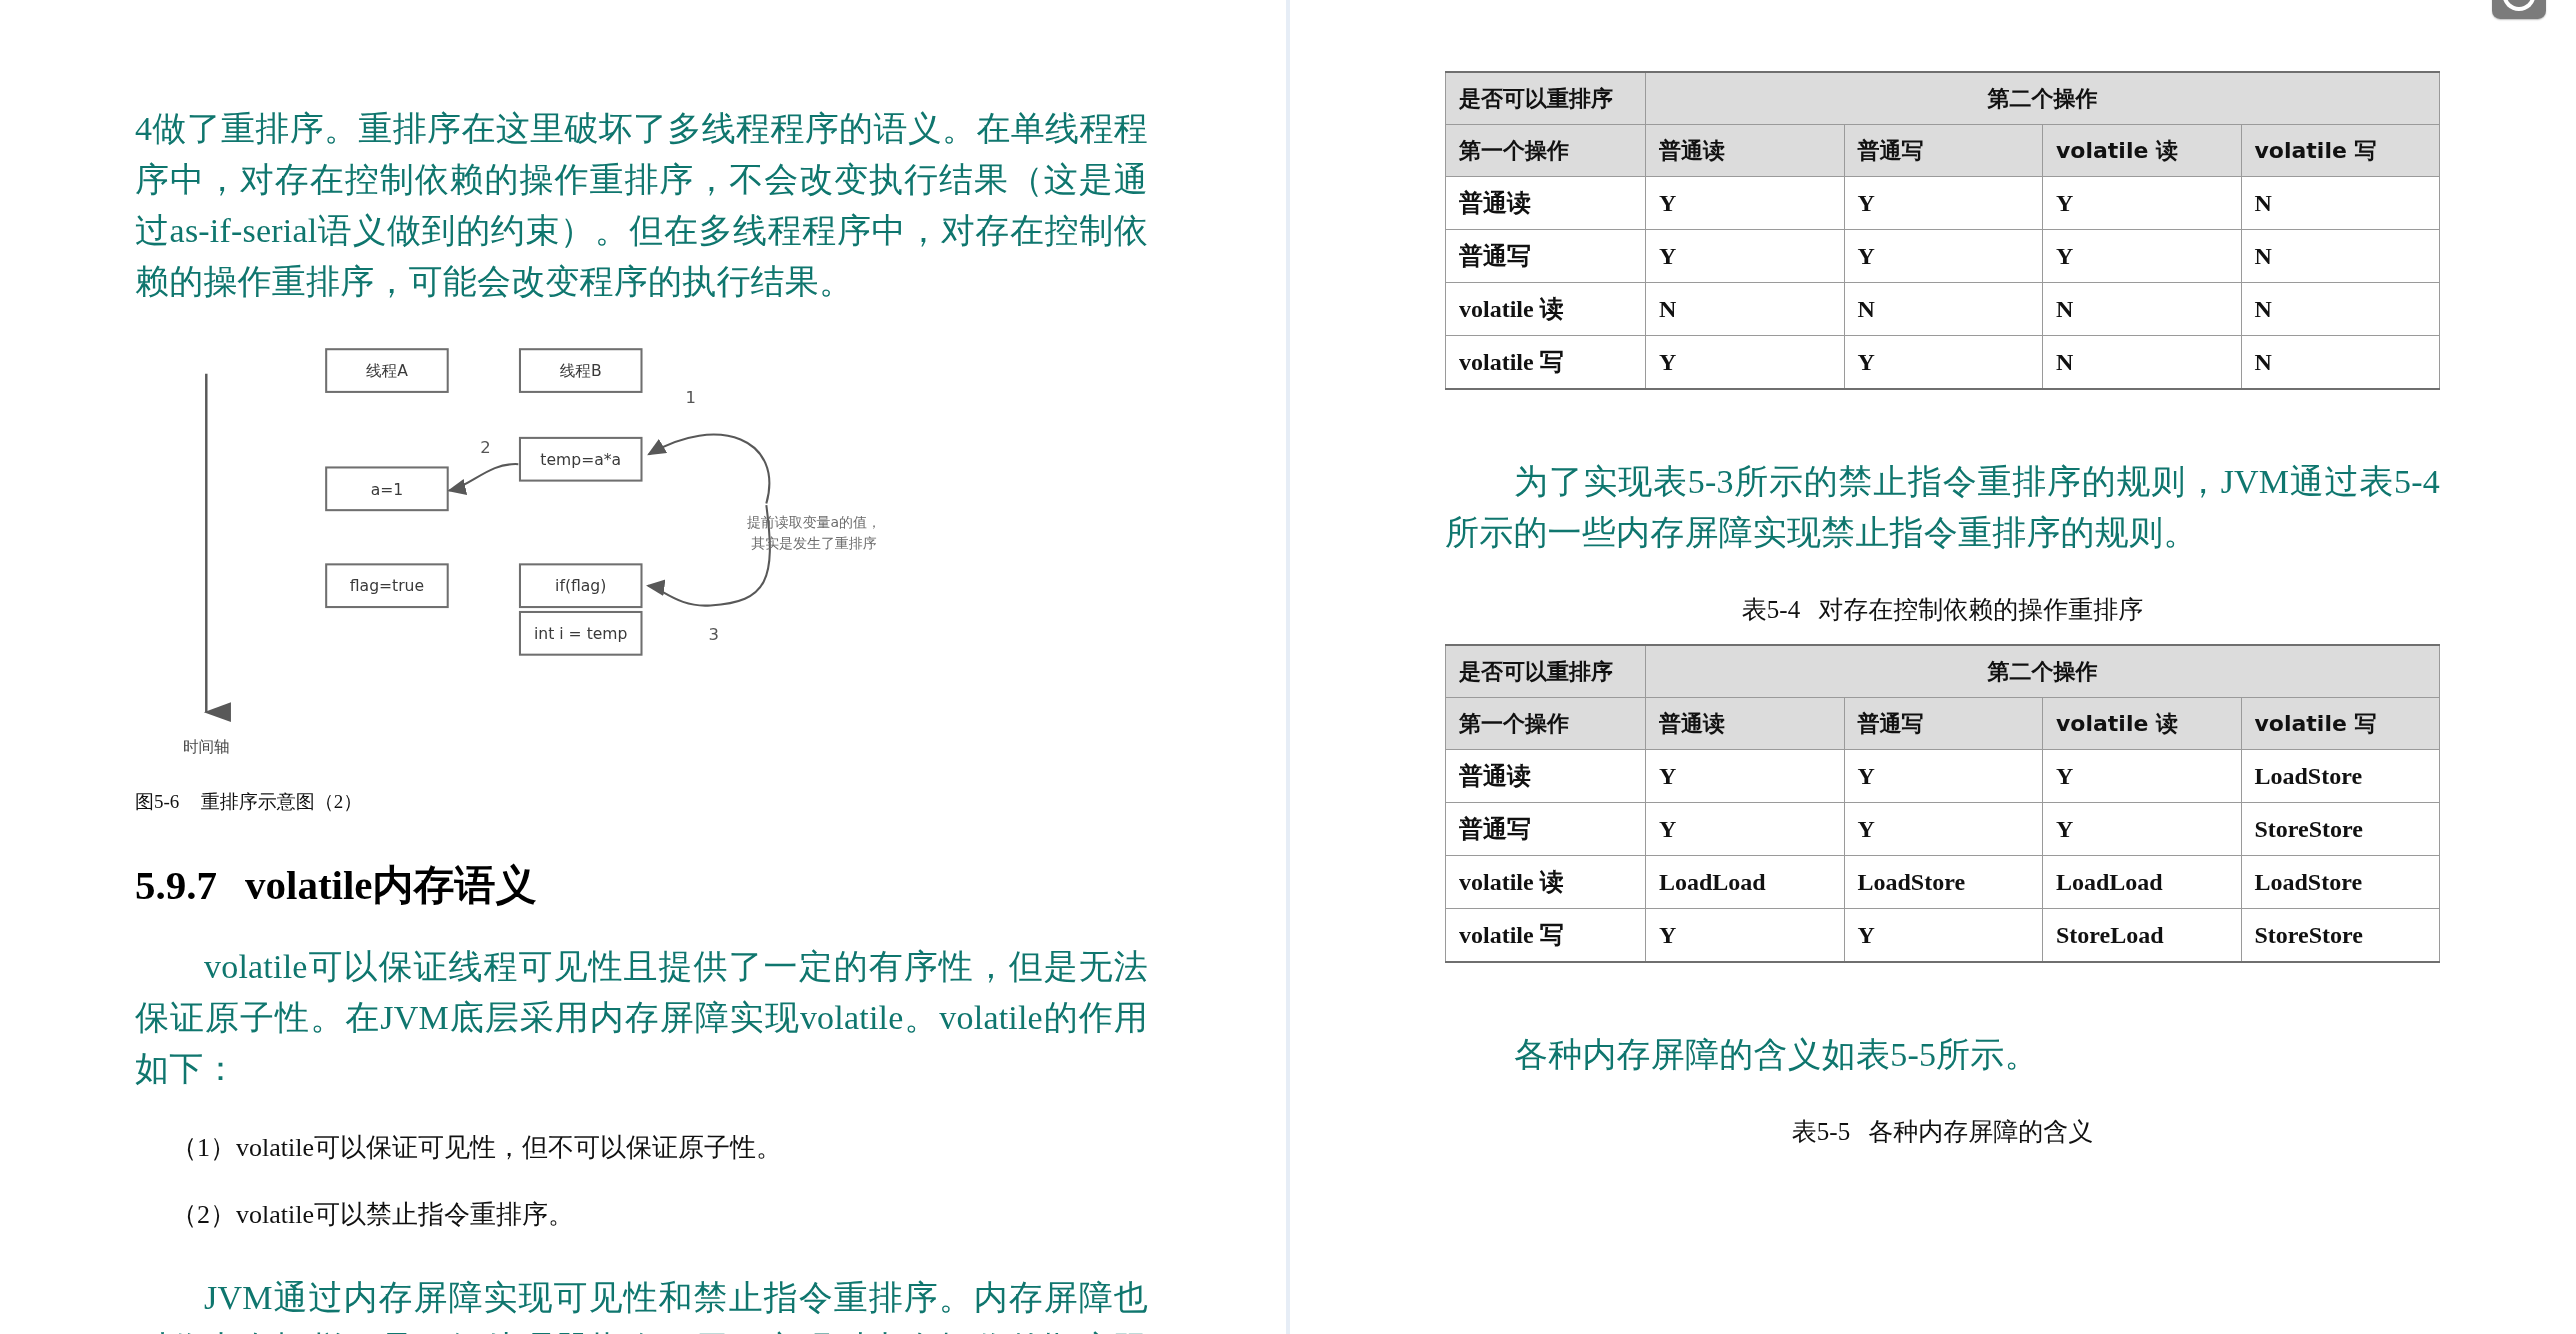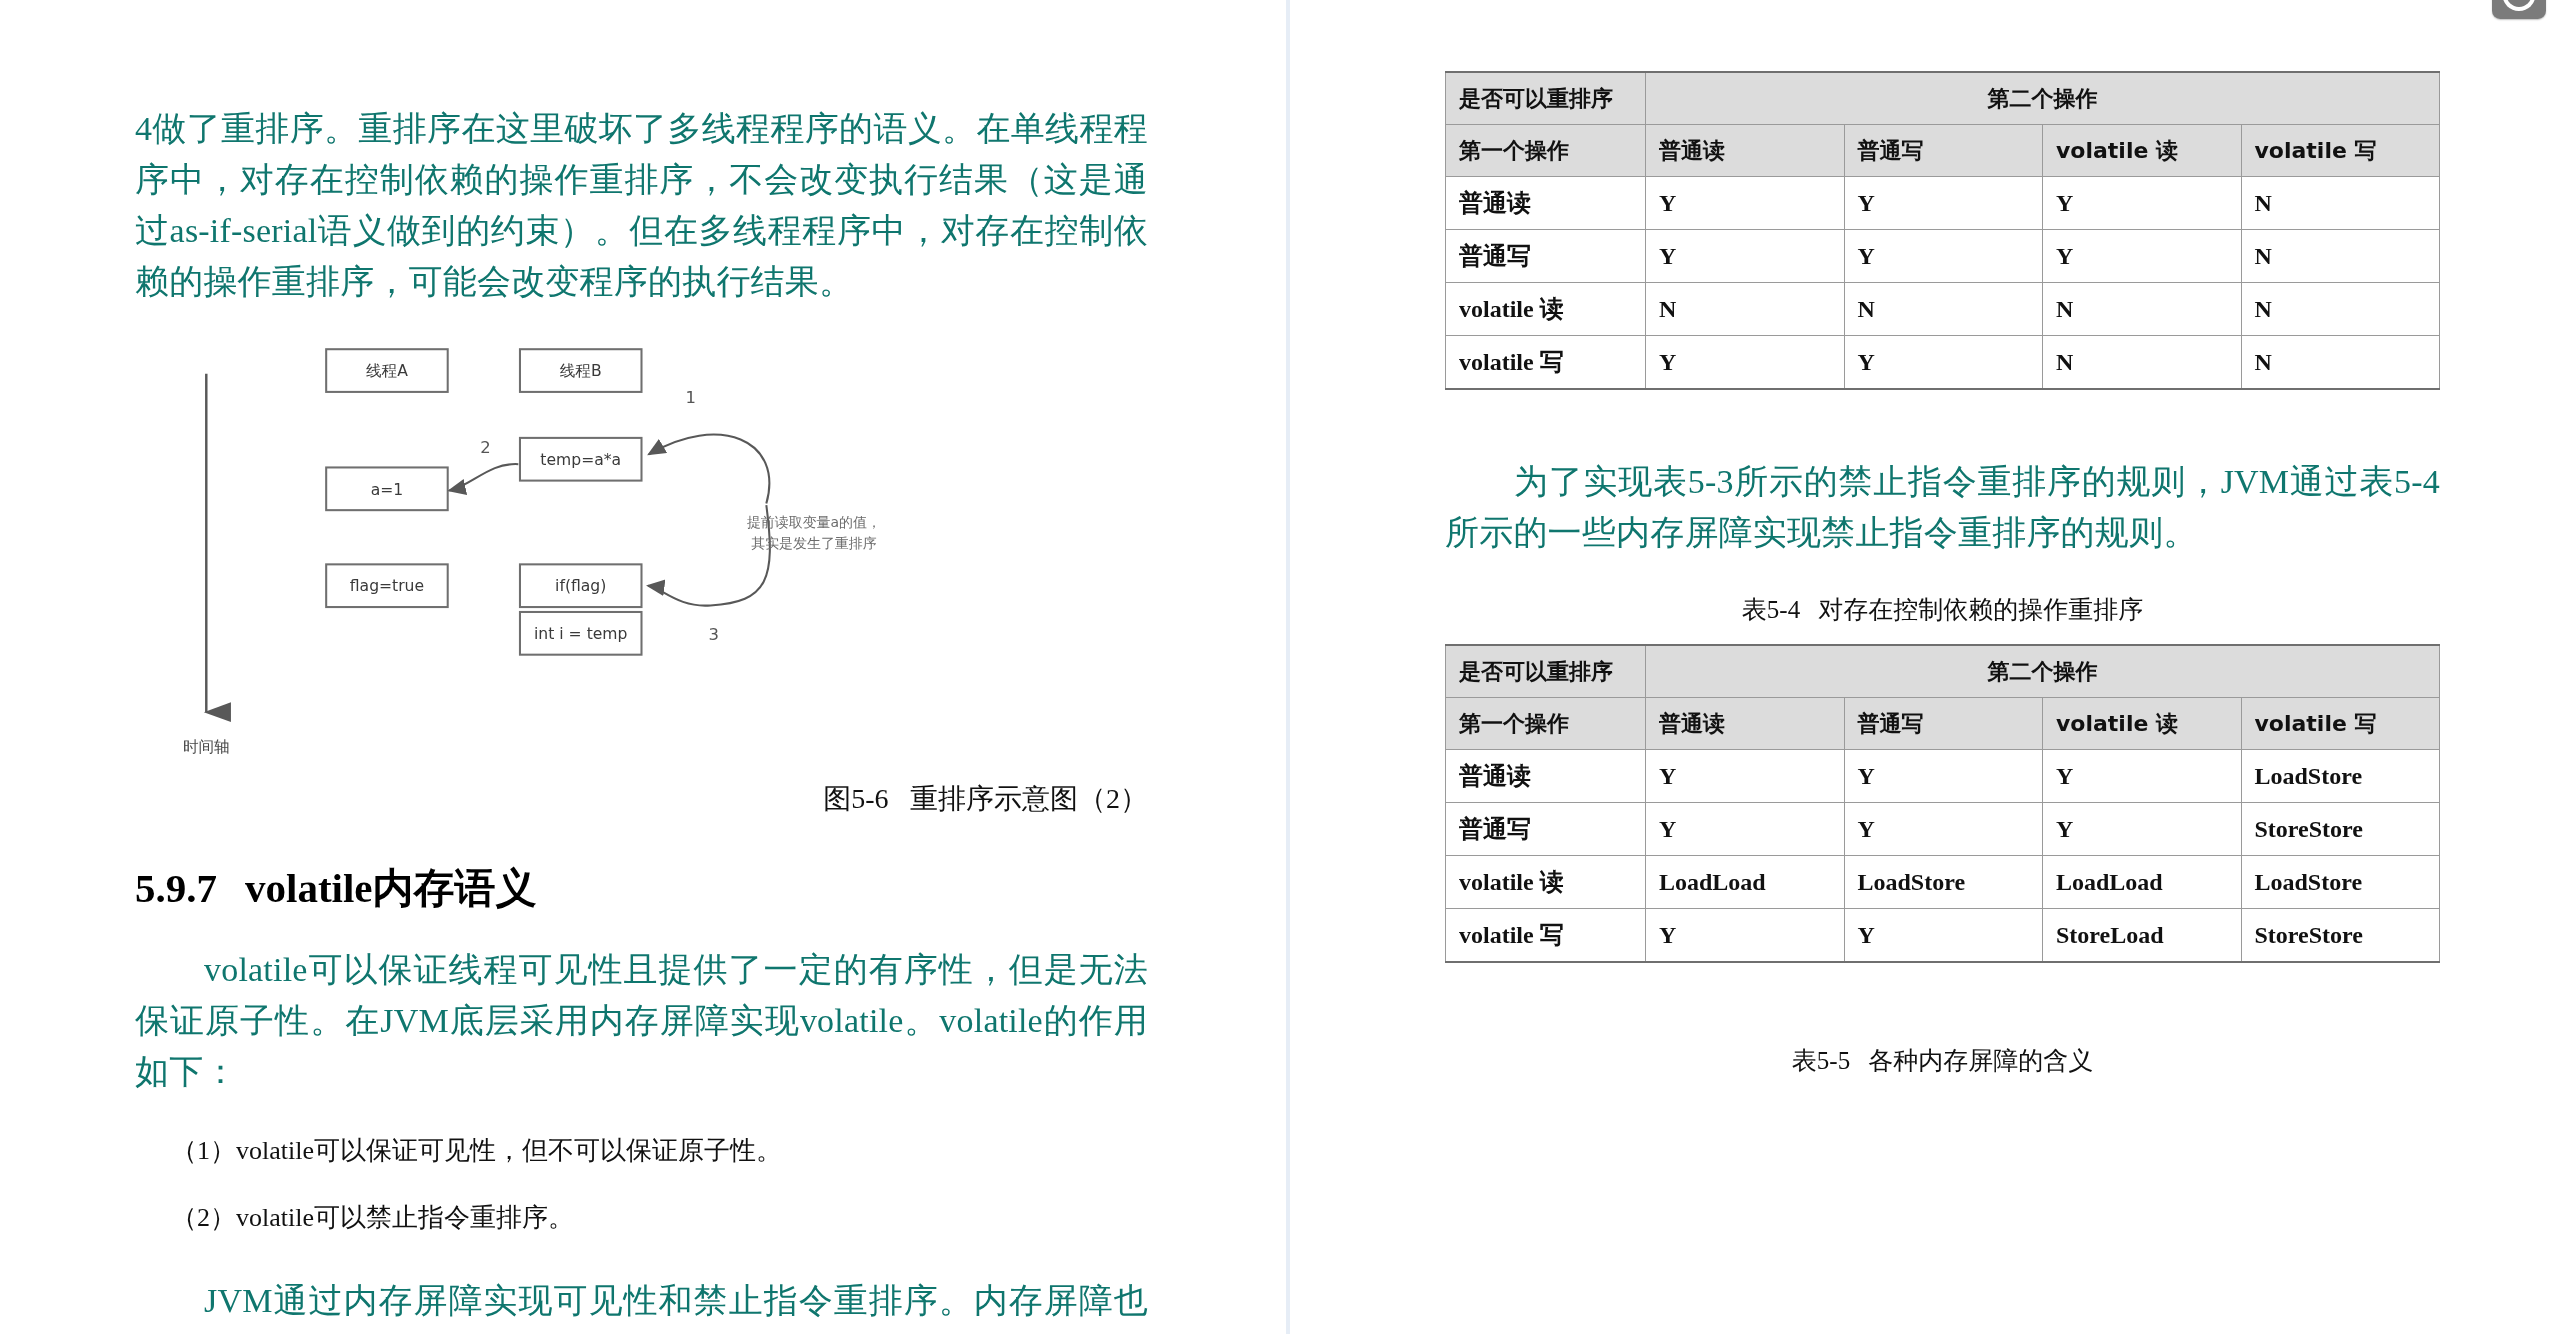--- a/index.html
+++ b/index.html
@@ -122,24 +122,24 @@
     font-size: 20px;
     fill: #555;
   }
   .fig-axis-label {
     font-family: "DejaVu Sans", "Liberation Sans", sans-serif;
     font-size: 19px;
     fill: #4a4a4a;
   }
 
   #figure-caption {
-    text-align: right;
-    font-size: 28px;
+    text-align: left;
+    font-size: 19px;
     color: #111;
-    margin-top: 12px;
+    margin-top: 21px;
   }
   #figure-caption .cap-num { margin-right: 21.4px; }
 
   
   #right-inner {
     position: absolute;
     left: 155px;
     top: 71px;
     width: 995px;
   }
@@ -361,20 +361,21 @@
             <td>Y</td>
             <td>Y</td>
             <td>StoreLoad</td>
             <td>StoreStore</td>
           </tr>
         </tbody>
       </table>
 
       <div class="spacer-md"></div>
 
+      <p class="para indent">各种内存屏障的含义如表5-5所示。</p>
 
       <div class="table-caption">
         <span class="cap-num">表5-5</span><span>各种内存屏障的含义</span>
       </div>
 
     </div>
   </div>
 
 </div>
 

